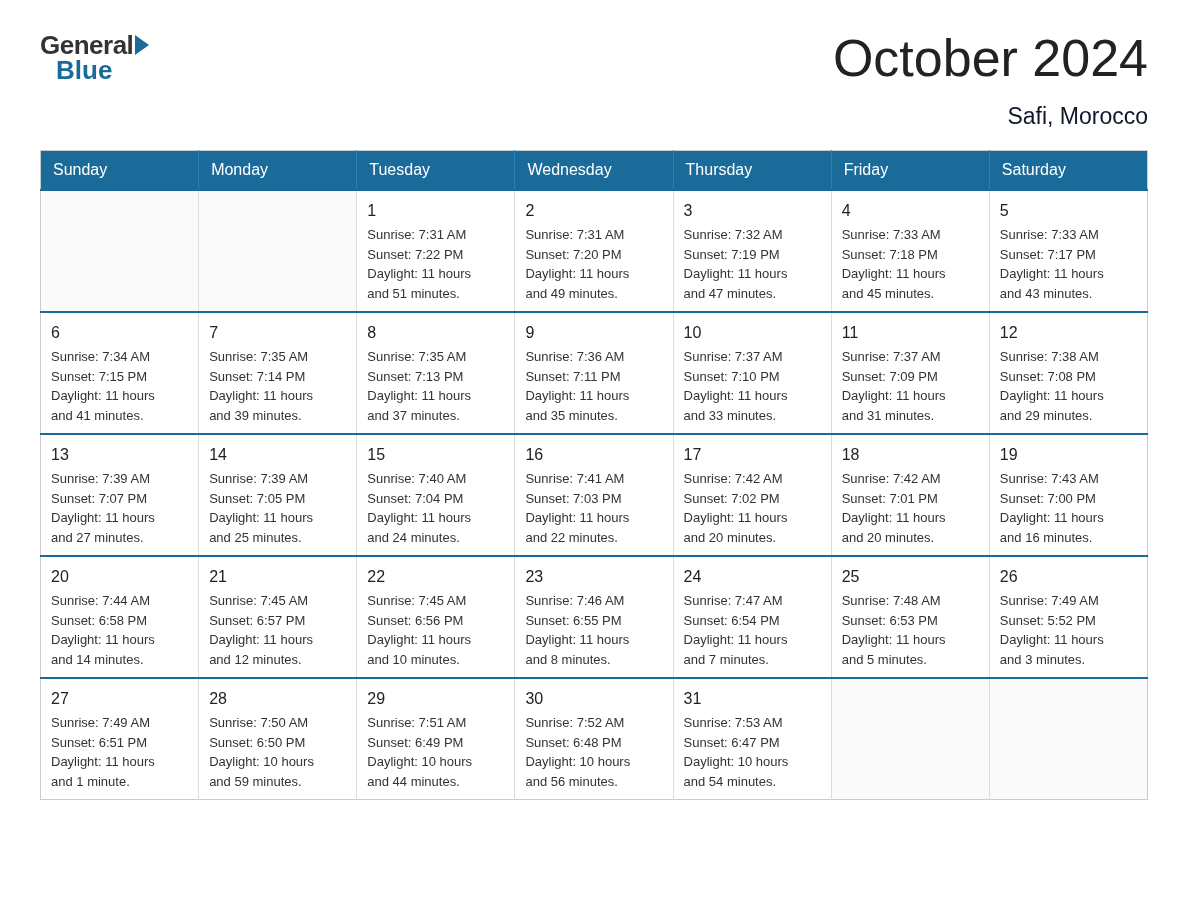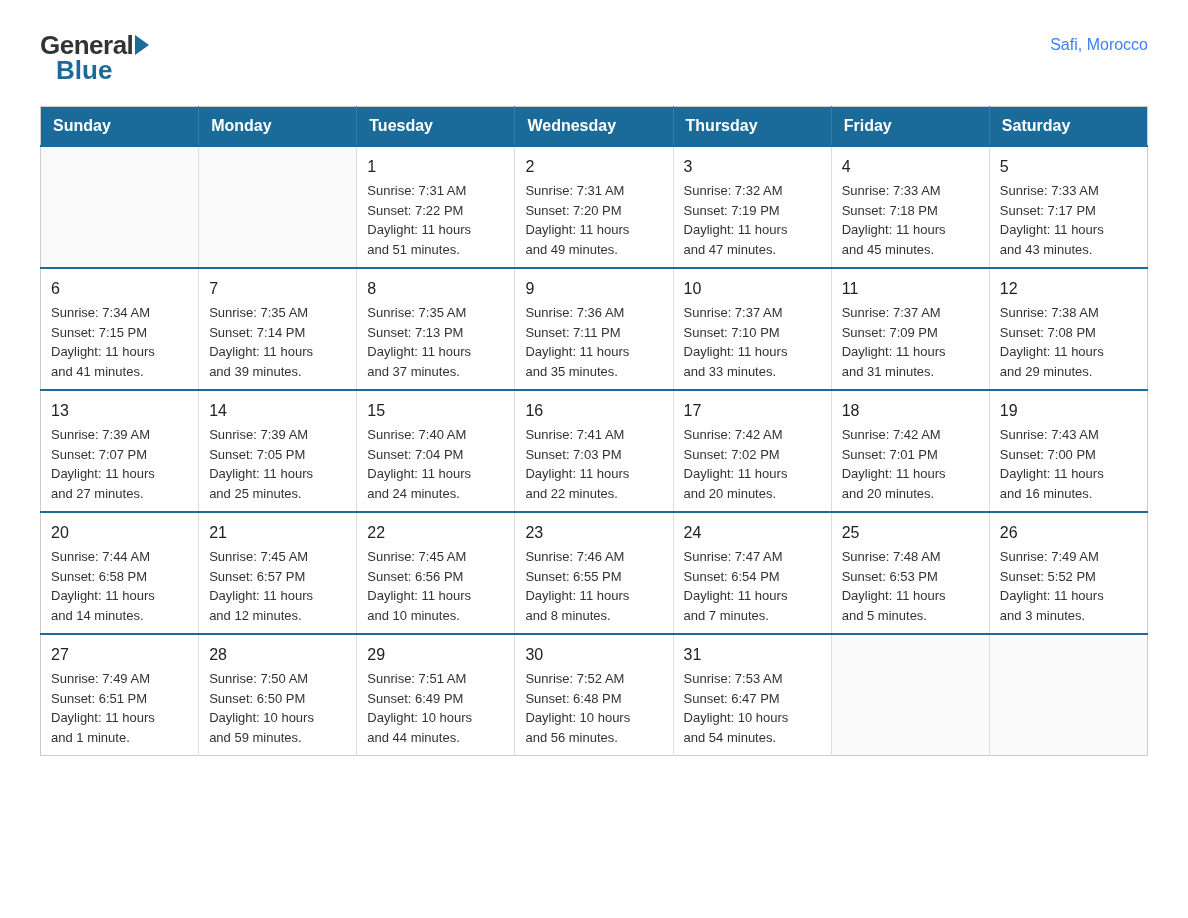--- a/index.html
+++ b/index.html
@@ -51,34 +51,34 @@
     .title-section {
       text-align: right;
     }
     .month-title {
       font-size: 52px;
       font-weight: 300;
       color: #222;
       line-height: 1.1;
     }
     .location {
-      font-size: 16px;
-      color: #3b82f6;
-      margin-top: 6px;
+      font-size: 23px;
+      color: #0f172a;
+      margin-top: 16px;
     }
     .calendar {
       width: 100%;
       border-collapse: collapse;
       border: 1px solid #ccc;
     }
     .calendar thead tr th {
       background-color: #1a6b9a;
       color: #ffffff;
       font-size: 16px;
-      font-weight: bold;
+      font-weight: normal;
       padding: 10px 12px;
       text-align: left;
       border-right: 1px solid #2a80b9;
     }
     .calendar thead tr th:last-child {
       border-right: none;
     }
     .calendar tbody tr {
       border-top: 2px solid #1a6b9a;
     }
@@ -111,20 +111,21 @@
 
 <div class="header">
   <div class="logo">
     <div class="logo-top">
       <span class="logo-general">General</span>
       <div class="logo-arrow"></div>
     </div>
     <span class="logo-blue">Blue</span>
   </div>
   <div class="title-section">
+    <div class="month-title">October 2024</div>
     <div class="location">Safi, Morocco</div>
   </div>
 </div>
 
 <table class="calendar">
   <thead>
     <tr>
     <th>Sunday</th>
         <th>Monday</th>
         <th>Tuesday</th>

